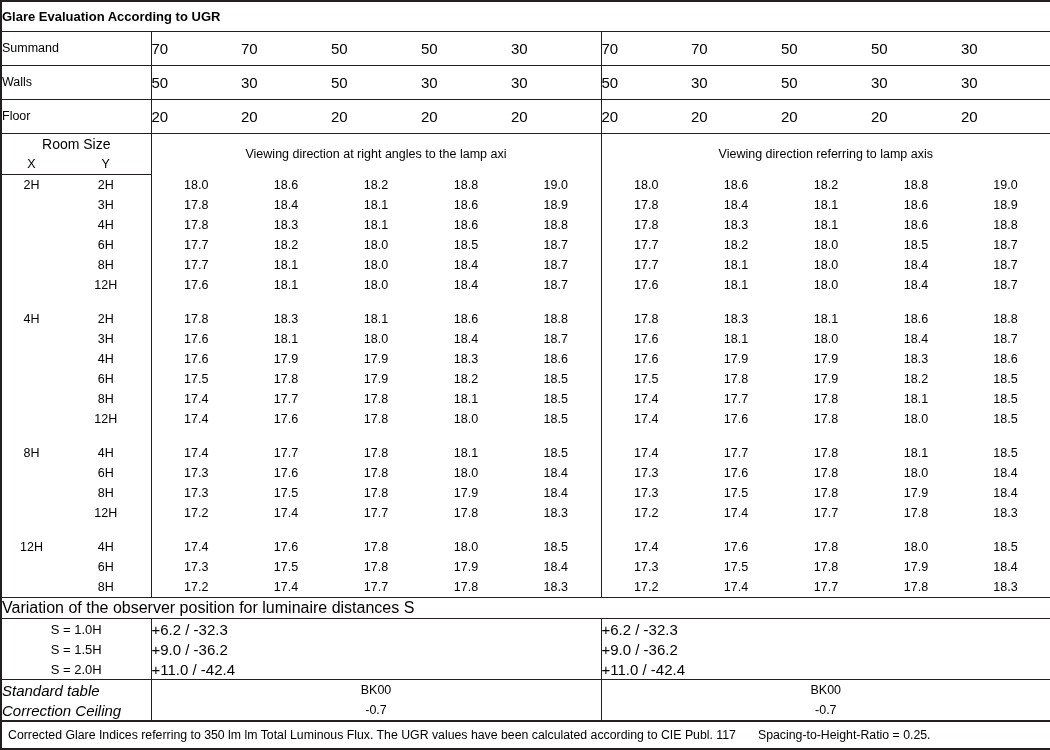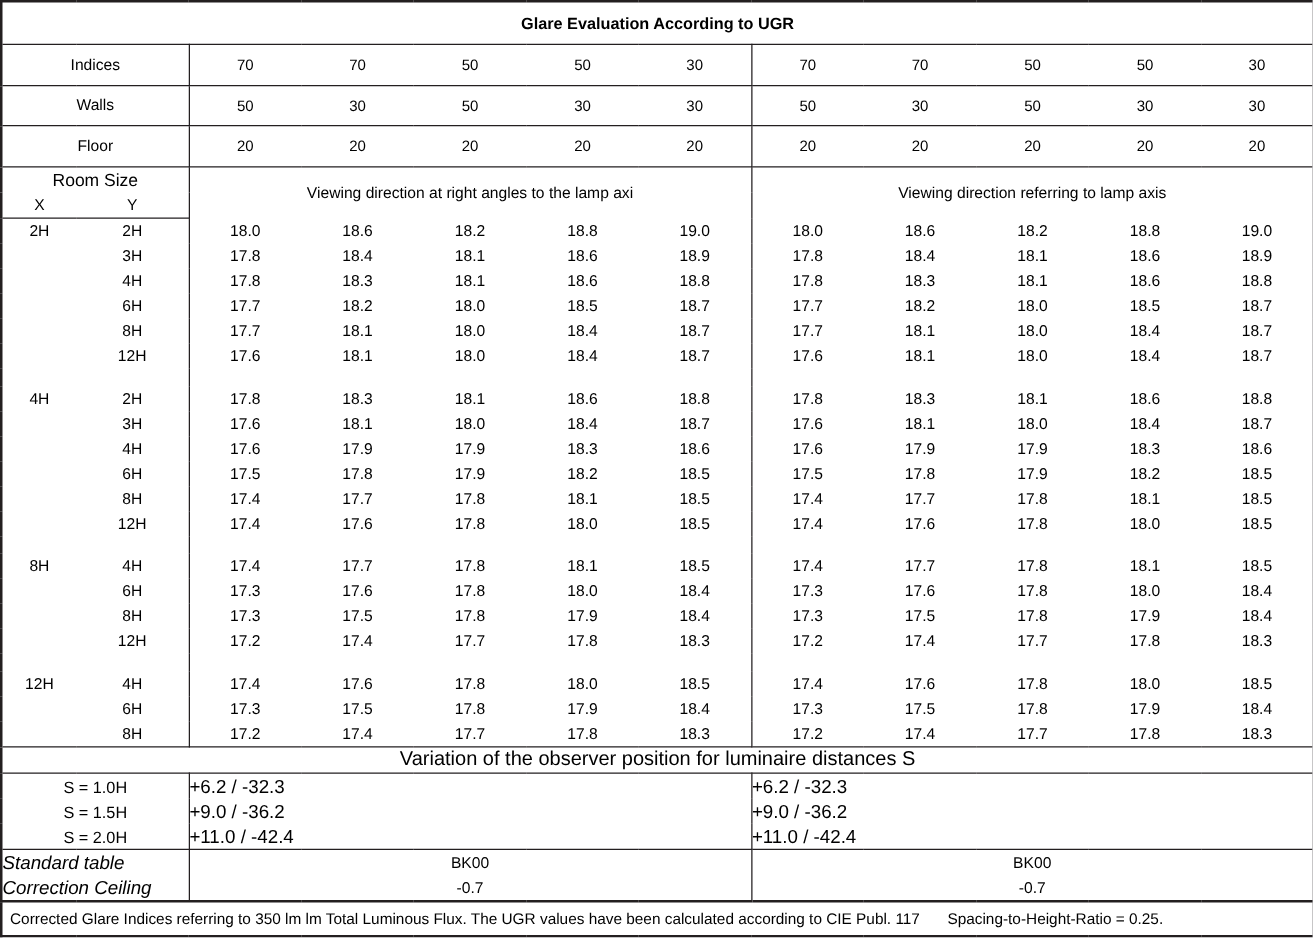--- a/index.html
+++ b/index.html
@@ -30,41 +30,40 @@
     padding: 0;
     vertical-align: middle;
     line-height: 1.0;
   }
   
   .frame-top    { border-top: 2px solid #231f20; }
   .frame-bottom { border-bottom: 2px solid #231f20; }
   .frame-left   { border-left: 2px solid #231f20; }
   .frame-right  { border-right: 2px solid #231f20; }
 
-  .hline  { border-bottom: 1px solid #231f20; text-align: center; }
+  .hline  { border-bottom: 1px solid #231f20; }
   .hline2 { border-bottom: 2px solid #231f20; }
   .vline  { border-right: 1px solid #231f20; }
 
   .title-cell {
     font-weight: bold;
     font-size: 13px;
     padding: 3px 0 3px 6px;
   }
   .rowlabel {
     padding-left: 6px;
     font-size: 12.5px;
     white-space: nowrap;
   }
   .numcell {
     text-align: center;
     font-size: 12.5px;
   }
   .hdrnum {
-    text-align: center;
-    font-size: 12px;
+    font-size: 15px;
   }
   .grouphdr {
     text-align: center;
     font-size: 12.5px;
   }
   .roomsize-lbl {
     text-align: center;
     font-size: 14px;
   }
   .xy-lbl {
@@ -106,21 +105,21 @@
     <col style="width:90px">
     <col style="width:90px">
   </colgroup>
 
   <tbody>
         <tr>
     <td class="title-cell frame-top frame-left frame-right hline" colspan="12">Glare Evaluation According to UGR</td>
   </tr>
 
   <tr>
-    <td class="rowlabel frame-left vline hline" colspan="2">Indices</td>
+    <td class="rowlabel frame-left vline hline" colspan="2">Summand</td>
     <td class="hdrnum hline">70</td>
     <td class="hdrnum hline">70</td>
     <td class="hdrnum hline">50</td>
     <td class="hdrnum hline">50</td>
     <td class="hdrnum hline vline">30</td>
     <td class="hdrnum hline">70</td>
     <td class="hdrnum hline">70</td>
     <td class="hdrnum hline">50</td>
     <td class="hdrnum hline">50</td>
     <td class="hdrnum hline frame-right">30</td>

